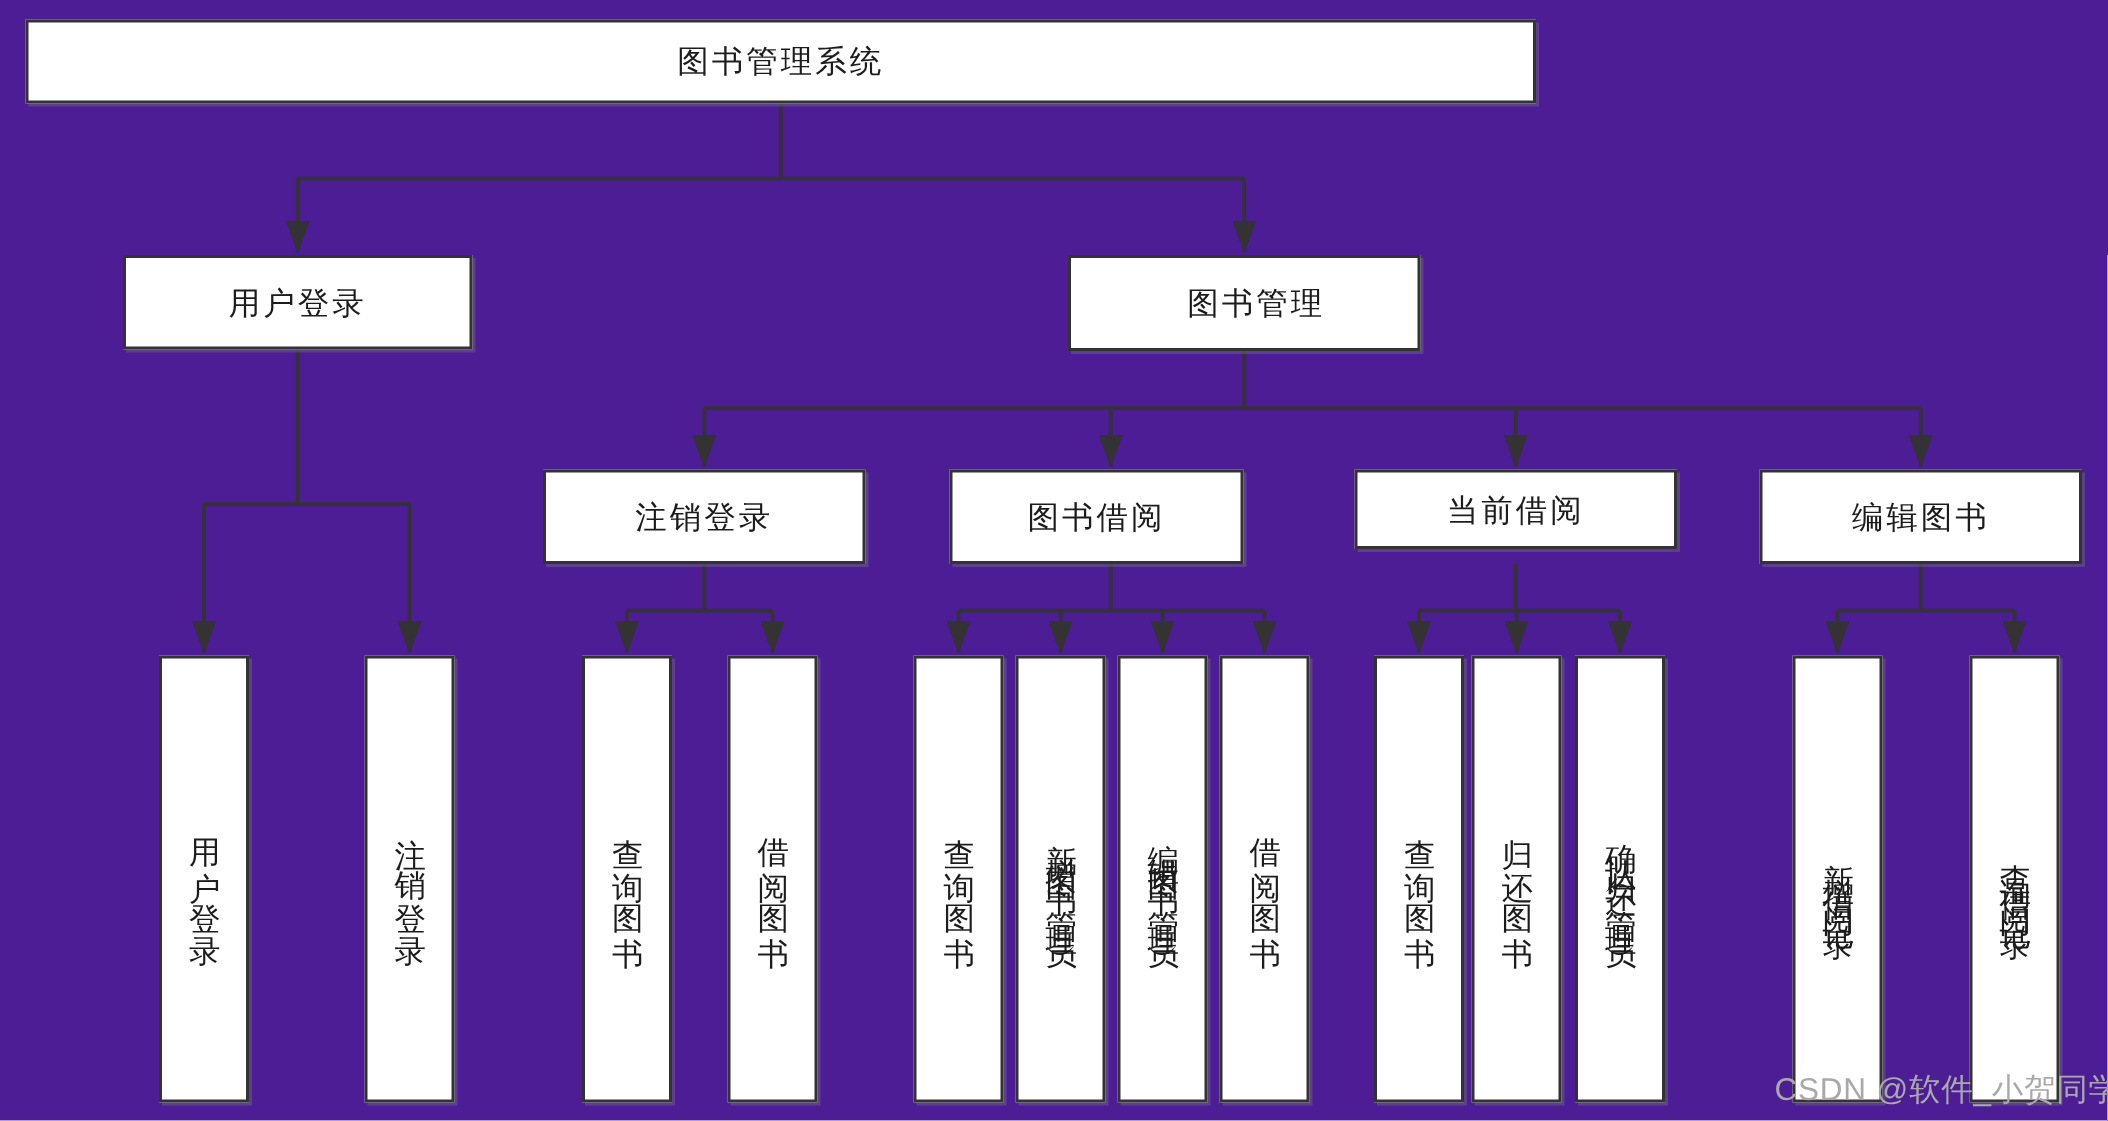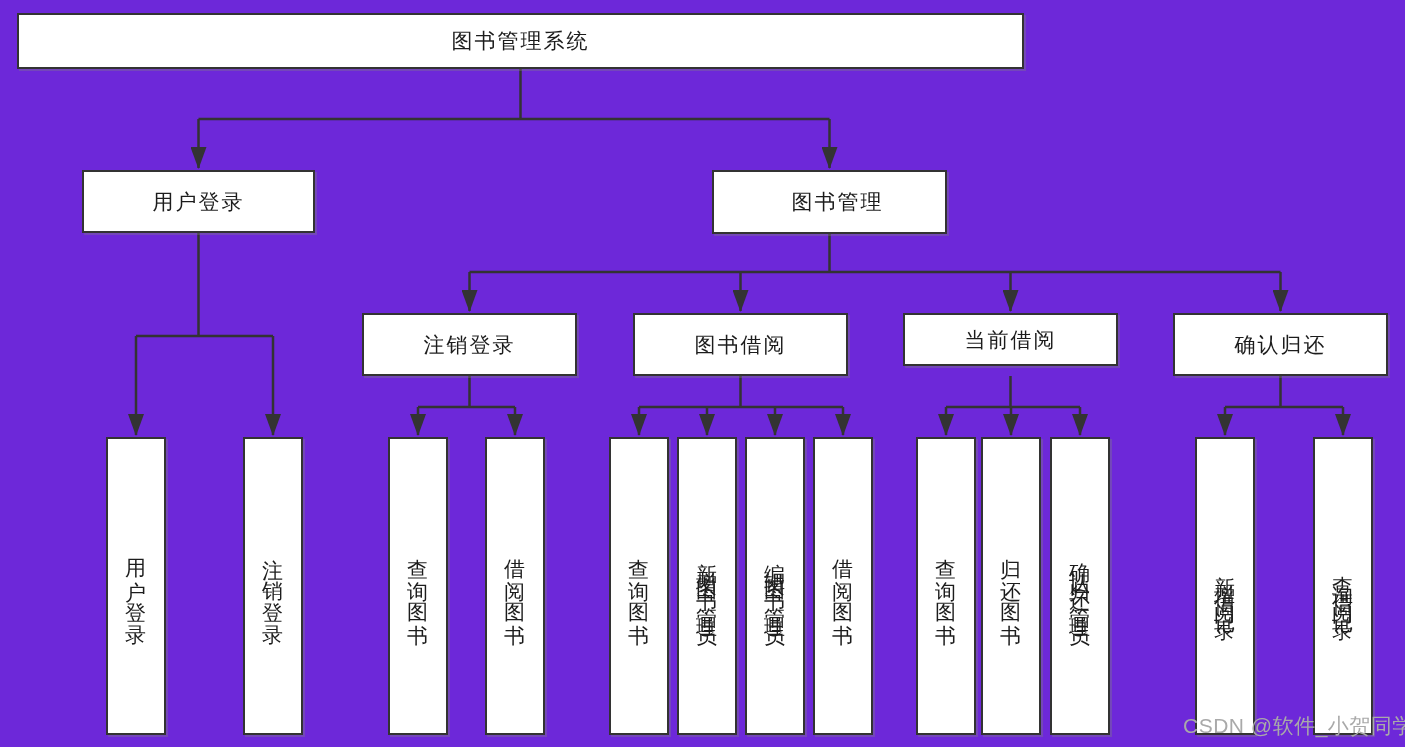--- a/index.html
+++ b/index.html
@@ -1,20 +1,20 @@
 <!DOCTYPE html>
 <html><head>
 <meta charset="utf-8">
 <style>
   html, body { margin: 0; padding: 0; background: #ffffff; }
   #stage {
     position: relative;
     width: 1405px;
     height: 747px;
-    background: #6d28d9;
+    background: #4c1d95;
     font-family: "Liberation Sans", "DejaVu Sans", sans-serif;
     overflow: hidden;
   }
   #wires {
     position: absolute;
     left: 0; top: 0;
     z-index: 0;
     pointer-events: none;
   }
   .box {
@@ -117,28 +117,28 @@
   <div class="box h" style="left:82px; top:170px; width:233px; height:63px;">
     <span>用户登录</span>
   </div>
   <div class="box h" style="left:712px; top:170px; width:235px; height:64px;padding-left:16px;">
     <span>图书管理</span>
   </div>
 
   <div class="box h" style="left:362px; top:313px; width:215px; height:63px;">
     <span>注销登录</span>
   </div>
-  <div class="box h" style="left:633px; top:313px; width:215px; height:63px;">
+  <div class="box h" style="left:633px; top:313px; width:196px; height:63px;">
     <span>图书借阅</span>
   </div>
   <div class="box h" style="left:903px; top:313px; width:215px; height:53px;">
     <span>当前借阅</span>
   </div>
   <div class="box h" style="left:1173px; top:313px; width:215px; height:63px;">
-    <span>确认归还</span>
+    <span>编辑图书</span>
   </div>
 
   <div class="box leaf" style="left:106px;">
     <span class="vtext">用户登录</span>
   </div>
   <div class="box leaf" style="left:243px;">
     <span class="vtext">注销登录</span>
   </div>
 
   <div class="box leaf" style="left:388px;">

